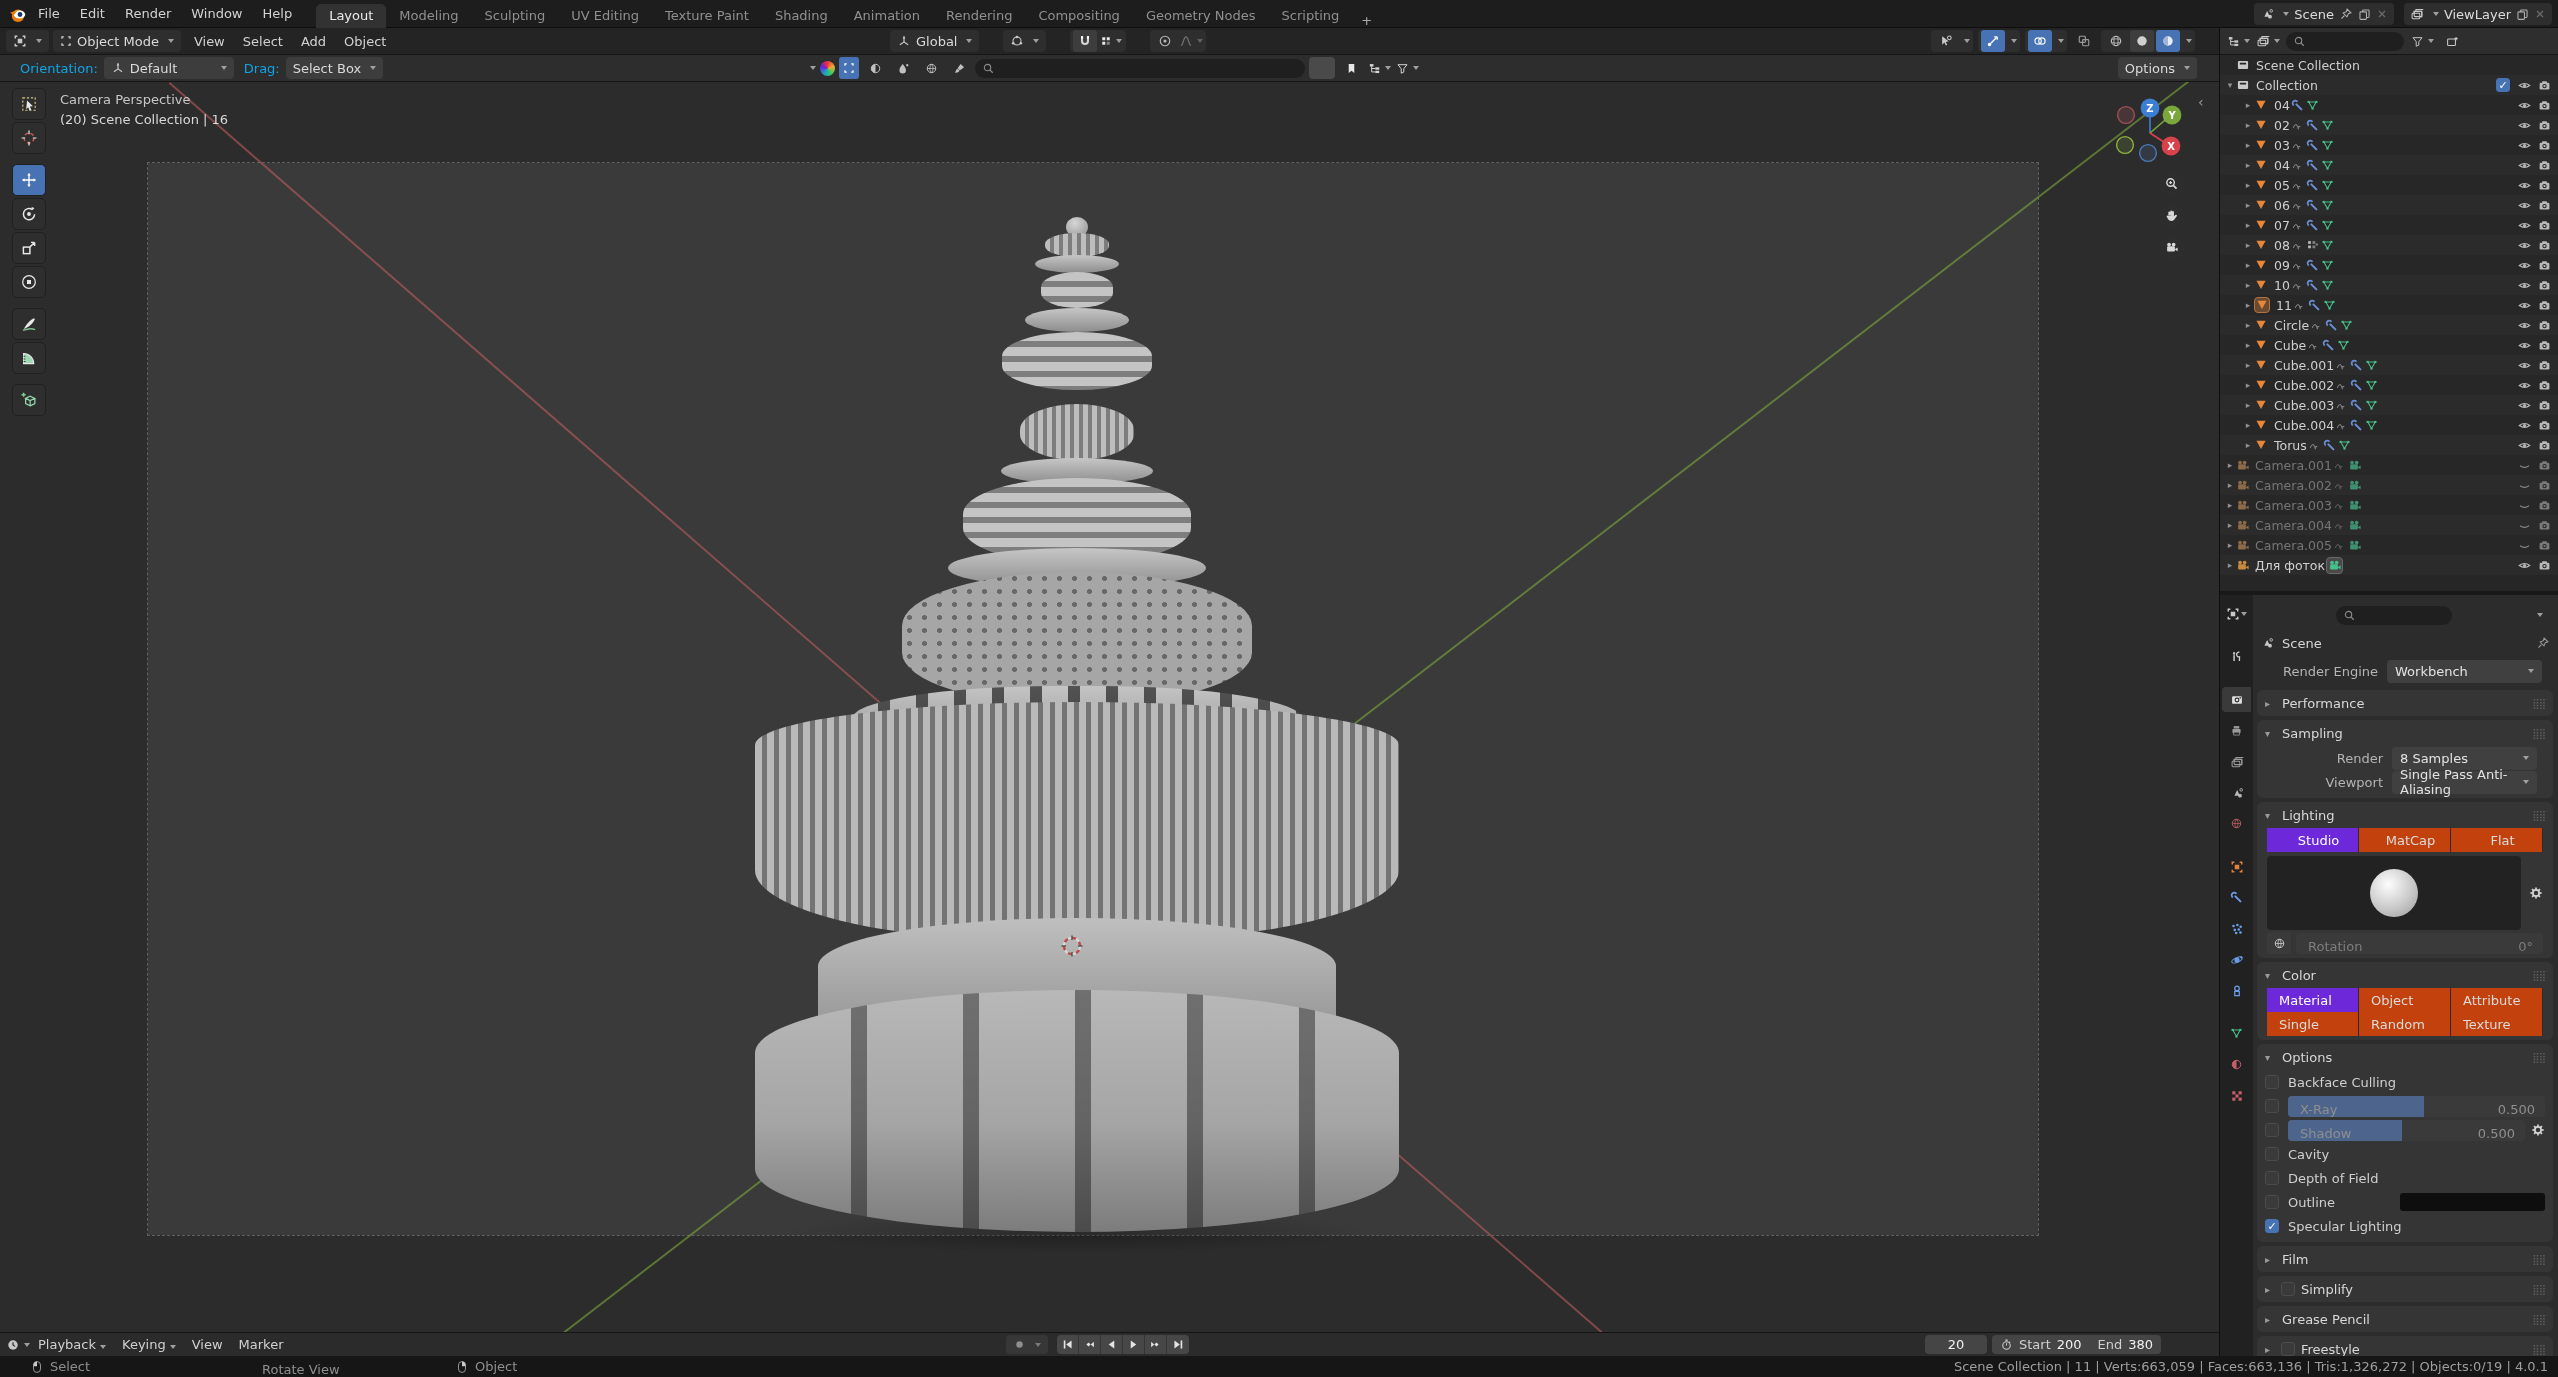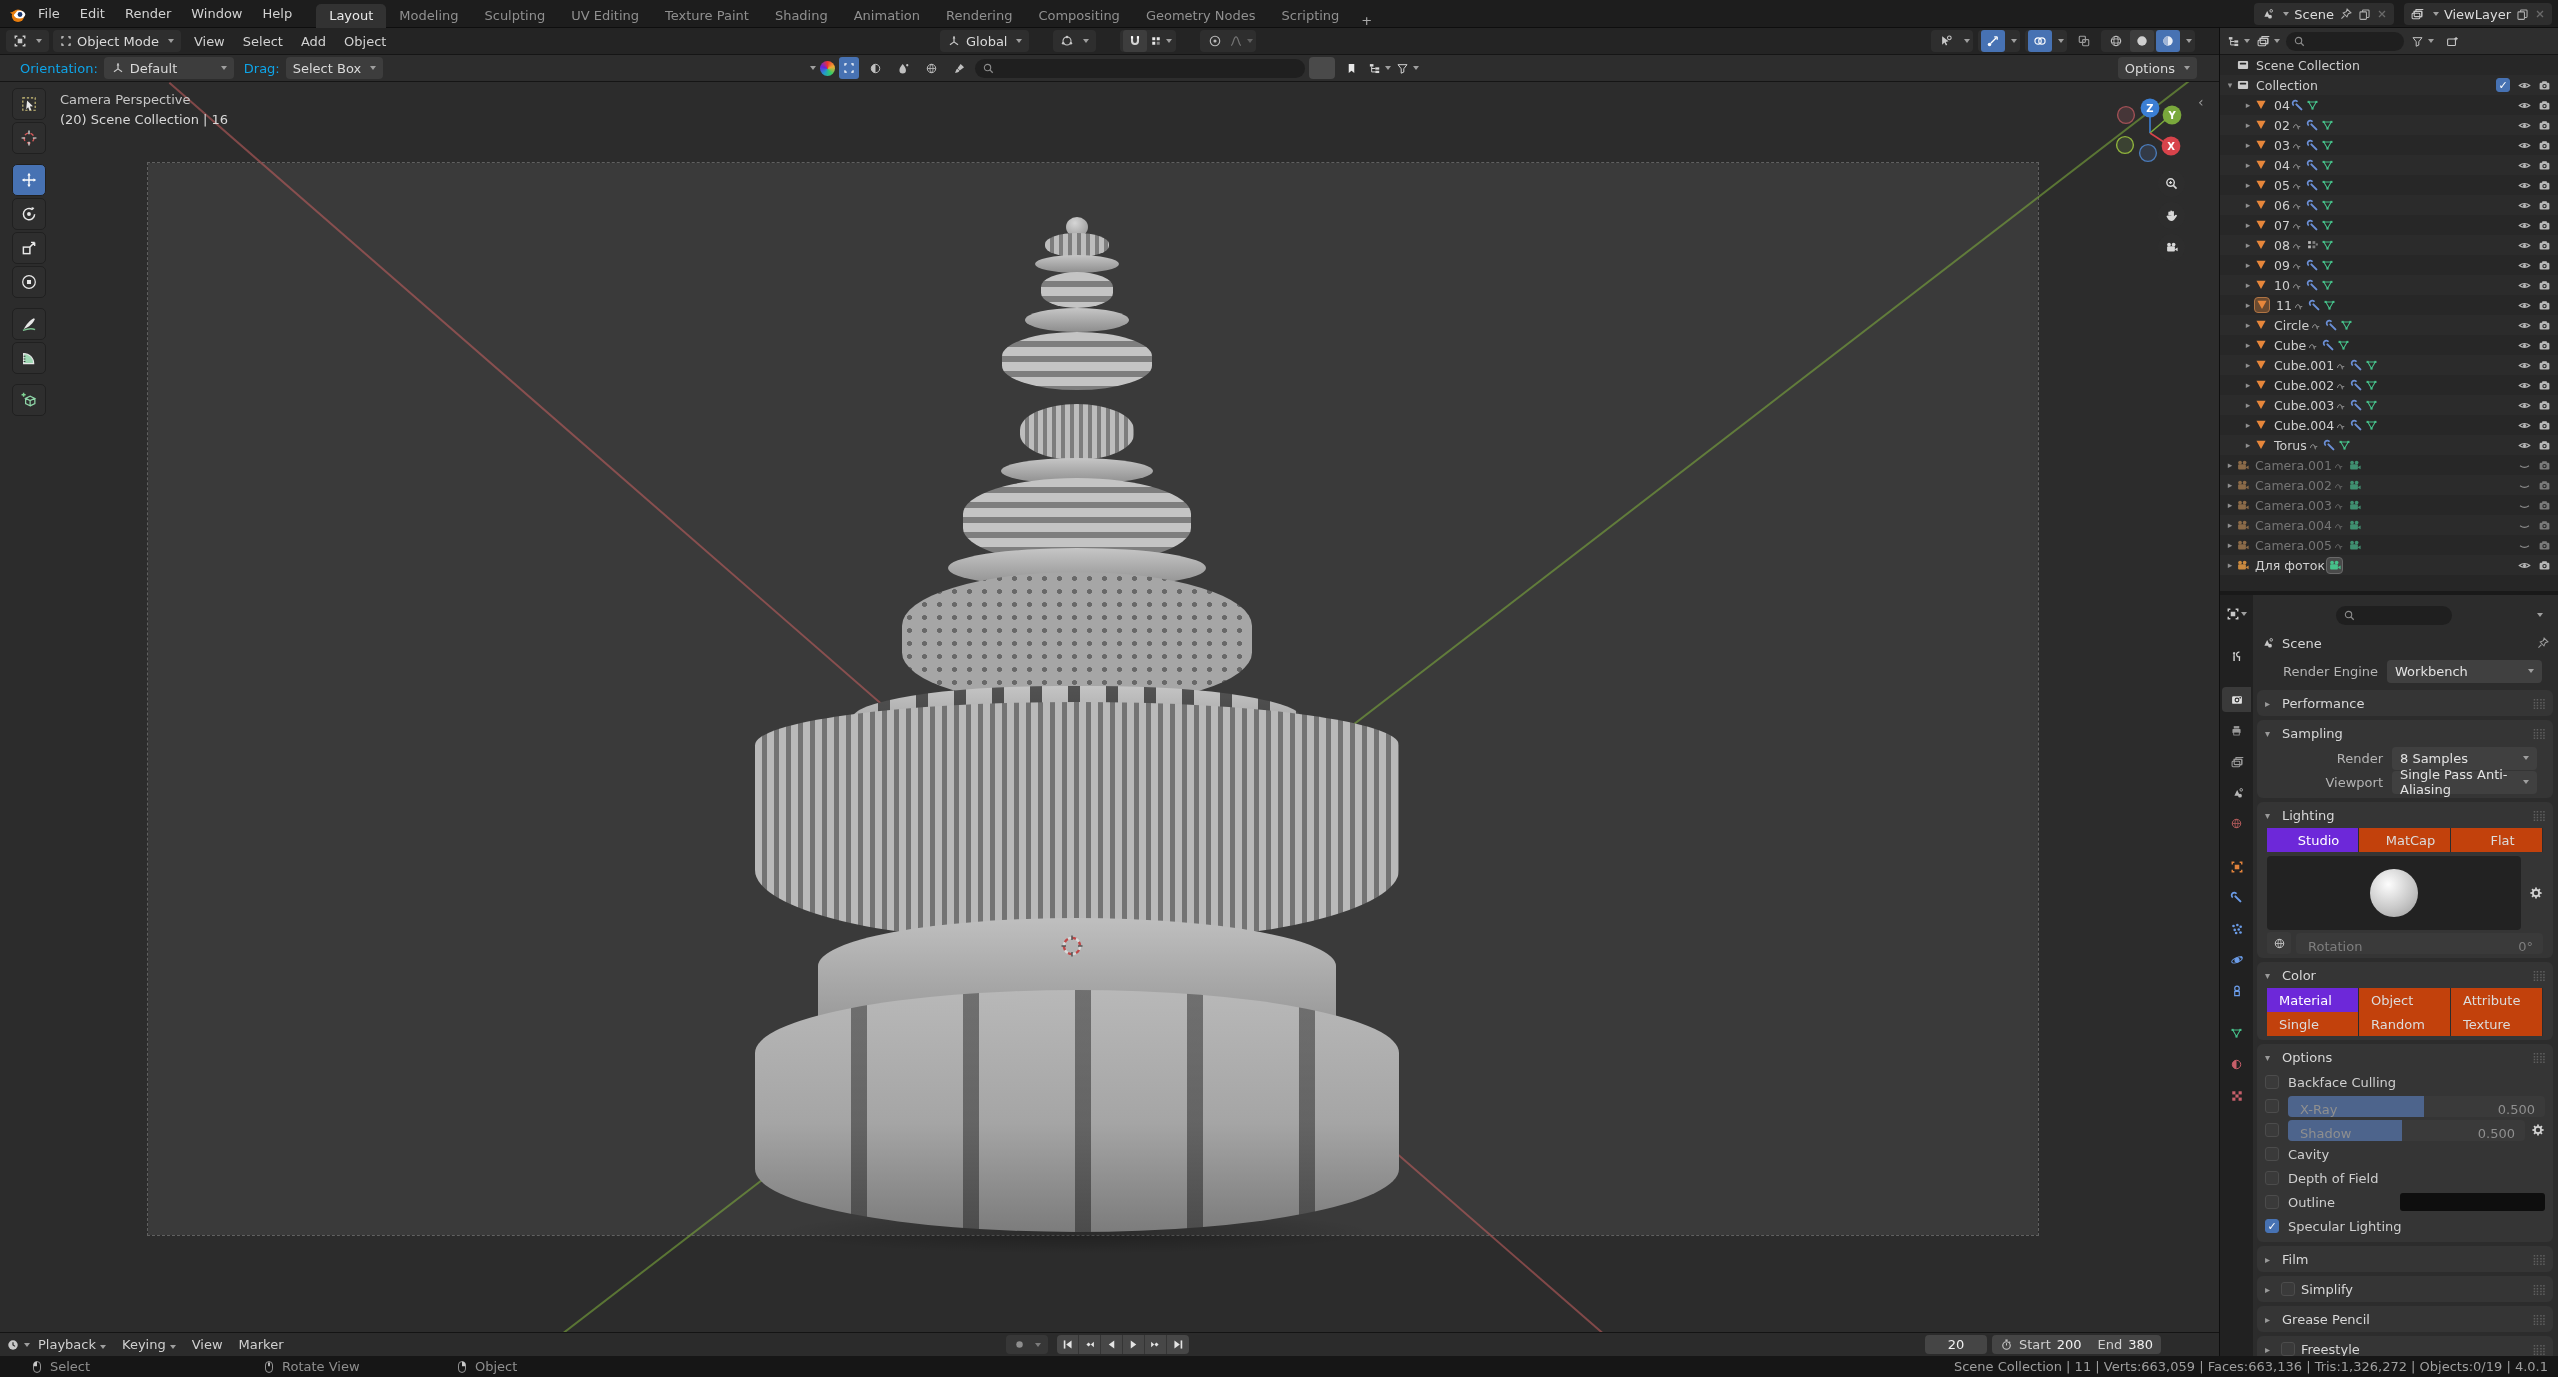--- a/index.html
+++ b/index.html
@@ -205,21 +205,21 @@
       </span>
       <span>Object Mode</span>
       <span class="chev"></span>
     </span>
   <nav id="vp-menus" class="flex">
       <span class="hmenu">View</span>
       <span class="hmenu">Select</span>
       <span class="hmenu">Add</span>
       <span class="hmenu">Object</span>
     </nav>
-  <div class="flex abs" style="left:940px;gap:24px">
+  <div class="flex abs" style="left:890px;gap:24px">
     <span class="hbtn">
         <span id="orient-ico">
           <svg viewBox="0 0 16 16" width="14" height="14">
             <path d="M8 2.6 V9 M8 9 L3.4 12.4 M8 9 L12.6 12.4" stroke="#c8c8c8" stroke-width="1.4" fill="none"></path>
             <path d="M8 2.6 l-1.6 2.6 h3.2Z" fill="#c8c8c8"></path>
           </svg>
         </span>
         <span>Global</span>
         <span class="chev"></span>
       </span>
@@ -2108,21 +2108,21 @@
 
 <div id="statusbar">
   <div id="status-hints">
       <span class="hint" style="left: 30px;">
         <svg viewBox="0 0 16 16" width="14" height="14">
           <rect x="4" y="1.8" width="8" height="12.4" rx="4" fill="none" stroke="#9a9a9a" stroke-width="1.1"></rect>
           <path d="M8 1.8 a4 4 0 0 0 -4 4 v1.4 h4Z" fill="#c8c8c8"></path>
         </svg>
         <span>Select</span>
       </span>
-      <span class="hint" style="left: 262px;">
+      <span class="hint" style="left: 262px; flex-direction: column;">
         <svg viewBox="0 0 16 16" width="14" height="14">
           <rect x="4" y="1.8" width="8" height="12.4" rx="4" fill="none" stroke="#9a9a9a" stroke-width="1.1"></rect>
           <rect x="7" y="2.6" width="2" height="4.6" rx="1" fill="#c8c8c8"></rect>
         </svg>
         <span>Rotate View</span>
       </span>
       <span class="hint" style="left: 455px;">
         <svg viewBox="0 0 16 16" width="14" height="14">
           <rect x="4" y="1.8" width="8" height="12.4" rx="4" fill="none" stroke="#9a9a9a" stroke-width="1.1"></rect>
           <path d="M8 1.8 a4 4 0 0 1 4 4 v1.4 h-4Z" fill="#c8c8c8"></path>

